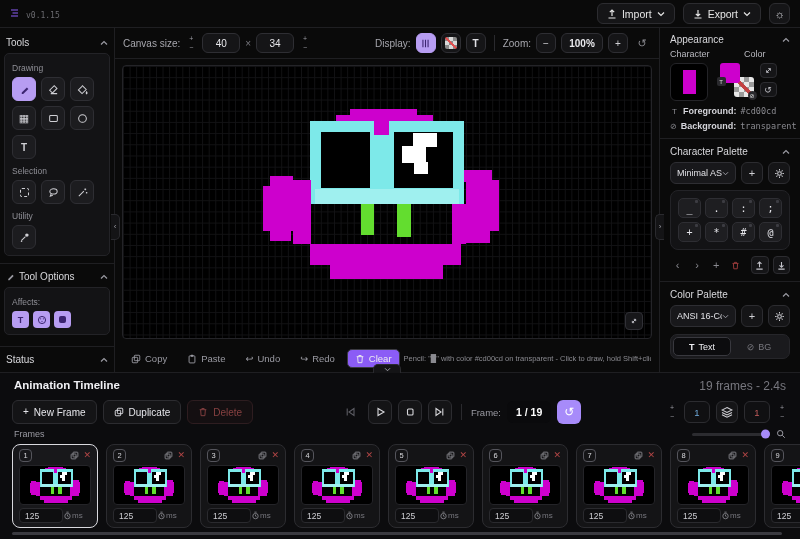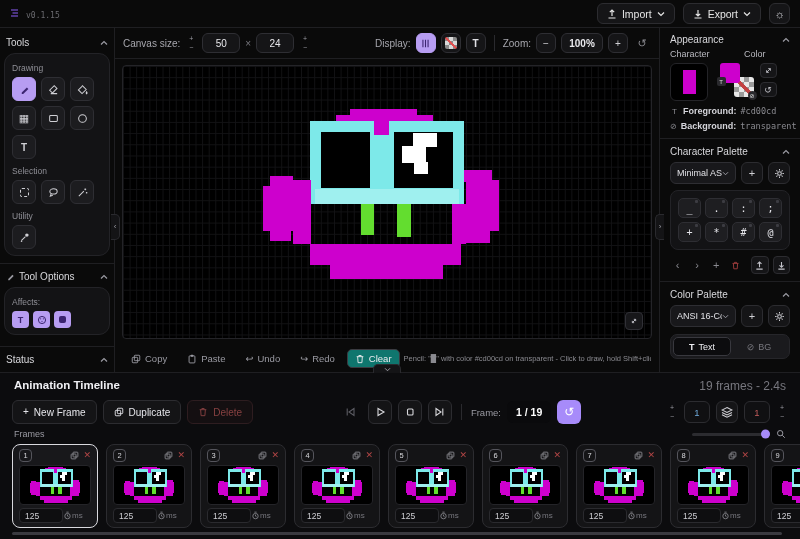--- a/index.html
+++ b/index.html
@@ -27,21 +27,21 @@
 
   
   .main { flex:1; min-height:0; display:flex; position:relative; }
 
   
   .lsb { width:115px; flex:0 0 115px; border-right:1px solid #1f1f22; padding:6px 4px 4px;
     display:flex; flex-direction:column; overflow:hidden; }
   .sec-head { display:flex; align-items:center; justify-content:space-between;
     font-size:10px; color:#d8d8dc; padding:3px 2px; }
   .sec-head .lft { display:flex; align-items:center; gap:4px; }
-  .panelbox { background:#131315; border:1px solid #232327; border-radius:11px;
+  .panelbox { background:#131315; border:1px solid #232327; border-radius:5px;
     padding:6px 7px; margin-top:2px; }
   .sublabel { font-size:8.5px; color:#8f8f96; margin:3px 0 4px; }
   .toolgrid { display:grid; grid-template-columns:repeat(3,24px); gap:5px; }
   .toolbtn { width:24px; height:24px; background:#1c1c1f; border:1px solid #2e2e33;
     border-radius:6px; color:#cfcfd4; display:flex; align-items:center; justify-content:center;
     font-size:10px; cursor:pointer; }
   .toolbtn.active { background:#b79df2; border-color:#b79df2; color:#3b2470; }
   .dashsq { width:9px; height:9px; border:1px dashed #cfcfd4; border-radius:2px; }
   .divline { border-top:1px solid #1f1f22; margin:7px -8px 4px; }
   .affects-row { display:flex; gap:4px; margin-top:4px; }
@@ -82,21 +82,21 @@
   #main-art { position:absolute; inset:0; }
   #main-art svg { width:100%; height:100%; }
   .resize-handle { position:absolute; right:8px; bottom:8px; width:18px; height:18px;
     background:#17171a; border:1px solid #303036; border-radius:4px; display:flex;
     align-items:center; justify-content:center; color:#b9b9c0; cursor:pointer; }
   .cbottom { height:27px; flex:0 0 27px; display:flex; align-items:center; gap:4px;
     padding:0 8px; }
   .gbtn { display:flex; align-items:center; gap:4px; height:19px; padding:0 7px;
     background:none; border:1px solid transparent; border-radius:5px; color:#9a9aa2;
     font-size:9.5px; cursor:pointer; }
-  .gbtn.strong { background:#0f766e; border-color:#3b3b41; color:#ececf0; }
+  .gbtn.strong { background:#8b5cf6; border-color:#3b3b41; color:#ececf0; }
   .statusline { font-size:7.5px; color:#8a8a90; white-space:nowrap; overflow:hidden;
     flex:1; text-align:right; }
 
   
   .rsb { width:140px; flex:0 0 140px; padding:6px 10px; overflow:hidden; display:flex;
     flex-direction:column; }
   .rrow { display:flex; align-items:center; gap:5px; margin-top:5px; }
   .rdiv { border-top:1px solid #1f1f22; margin:7px -10px; }
   .collabel { font-size:9px; color:#b9b9c0; }
   .charprev { width:38px; height:38px; background:#000; border:1px solid #242428;
@@ -408,23 +408,23 @@
       </div>
     </div>
 
     <div class="cpanel">
       <div class="ctoolbar">
         <span>Canvas size:</span>
         <span class="stepper">
           <button>+</button>
           <button>−</button>
         </span>
-        <span class="inbox">50</span>
+        <span class="inbox">40</span>
         <span style="color:#77777e">×</span>
-        <span class="inbox">24</span>
+        <span class="inbox">34</span>
         <span class="stepper">
           <button>+</button>
           <button>−</button>
         </span>
         <span class="spacer"></span>
         <span>Display:</span>
         <button class="dspbtn active">
           <span class="ic">
             <svg width="11" height="11" viewBox="0 0 12 12" fill="none" stroke="currentColor" stroke-width="1.2">
                 <path d="M3.2 2v8M6 2v8M8.8 2v8"></path>

